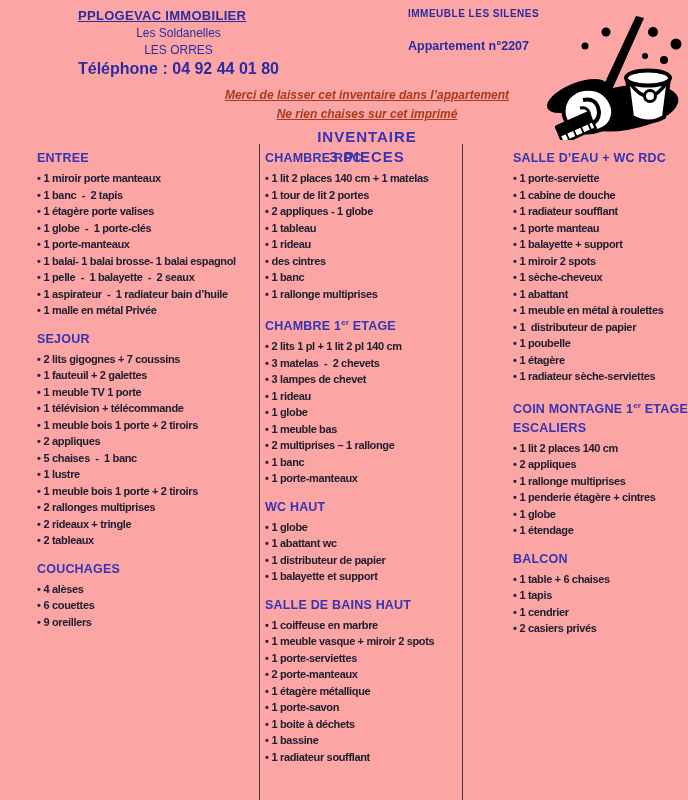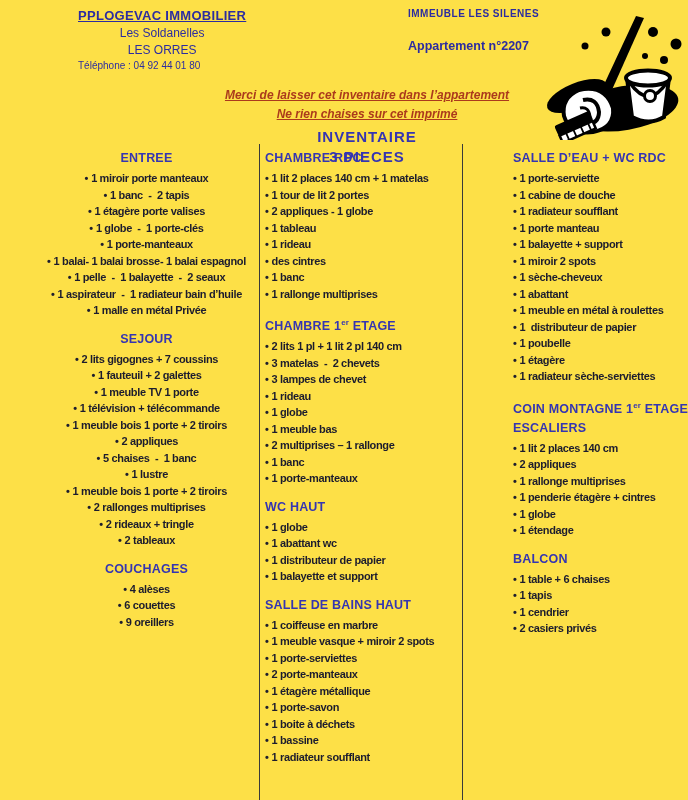--- a/index.html
+++ b/index.html
@@ -5,42 +5,42 @@
   :root{
     --heading:#3535b2;
     --ink-blue:#2c2ca0;
     --body:#1c1c2e;
     --notice:#ab3a1c;
     --rule:#3a3a3a;
   }
   *{margin:0;padding:0;box-sizing:border-box;}
   html,body{background:#fff;}
   body{font-family:"Liberation Sans", sans-serif;}
-  .page{position:relative;width:688px;height:800px;background:#fde047;overflow:hidden;}
+  .page{position:relative;width:688px;height:800px;background:#fca5a5;overflow:hidden;}
 
   
   .agency{position:absolute;left:78px;top:8px;color:var(--ink-blue);}
   .agency-name{font-size:13px;font-weight:bold;text-decoration:underline;letter-spacing:.3px;}
   .agency-line{font-size:12px;font-weight:normal;margin-top:3px;text-align:center;}
-  .agency-phone{font-size:10px;font-weight:normal;margin-top:3px;}
+  .agency-phone{font-size:16px;font-weight:bold;margin-top:3px;}
   .building{position:absolute;left:408px;top:8px;color:var(--ink-blue);}
   .building-name{font-size:10px;font-weight:bold;letter-spacing:.5px;}
   .apartment{font-size:12.5px;font-weight:bold;margin-top:20px;}
 
   .center-block{position:absolute;left:46px;top:66px;width:642px;text-align:center;margin-top:20px;}
   .notice{color:var(--notice);font-size:12px;font-weight:bold;font-style:italic;text-decoration:underline;line-height:19px;}
   .doc-title{color:var(--heading);font-size:15px;font-weight:bold;letter-spacing:1px;margin-top:3px;line-height:20px;}
   .doc-subtitle{color:var(--heading);font-size:15px;font-weight:bold;letter-spacing:1px;line-height:20px;}
 
   
   .clipart{position:absolute;left:533px;top:16px;width:150px;height:124px;}
 
   
   .col{position:absolute;top:150px;}
-  .col-1{left:37px;width:219px;text-align:center;}
+  .col-1{left:37px;width:219px;}
   .col-2{left:265px;width:194px;}
   .col-3{left:477px;width:208px;margin-left:36px;}
   .vrule{position:absolute;top:144px;bottom:0;width:1px;background:var(--rule);}
   .vrule-1{left:259px;}
   .vrule-2{left:462px;}
 
   .section{margin-bottom:12px;}
   .section-title{color:var(--heading);font-size:12.5px;font-weight:bold;letter-spacing:.2px;line-height:17px;margin-bottom:3px;white-space:pre-wrap;}
   .section-title sup{font-size:8px;}
   .title2{margin-top:-1px;}

